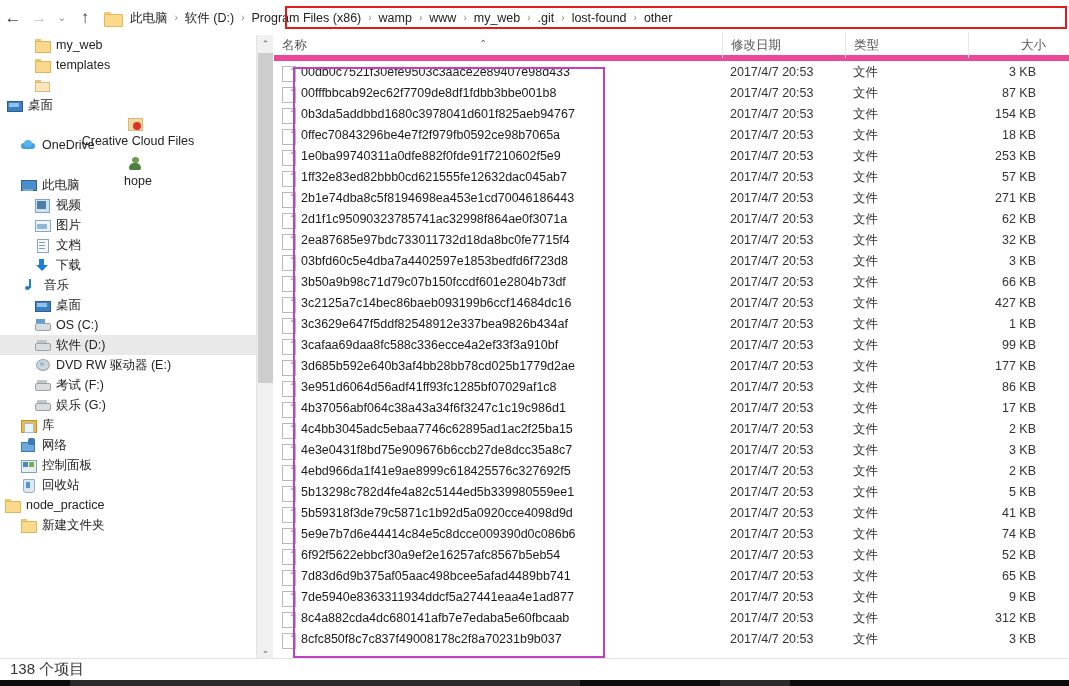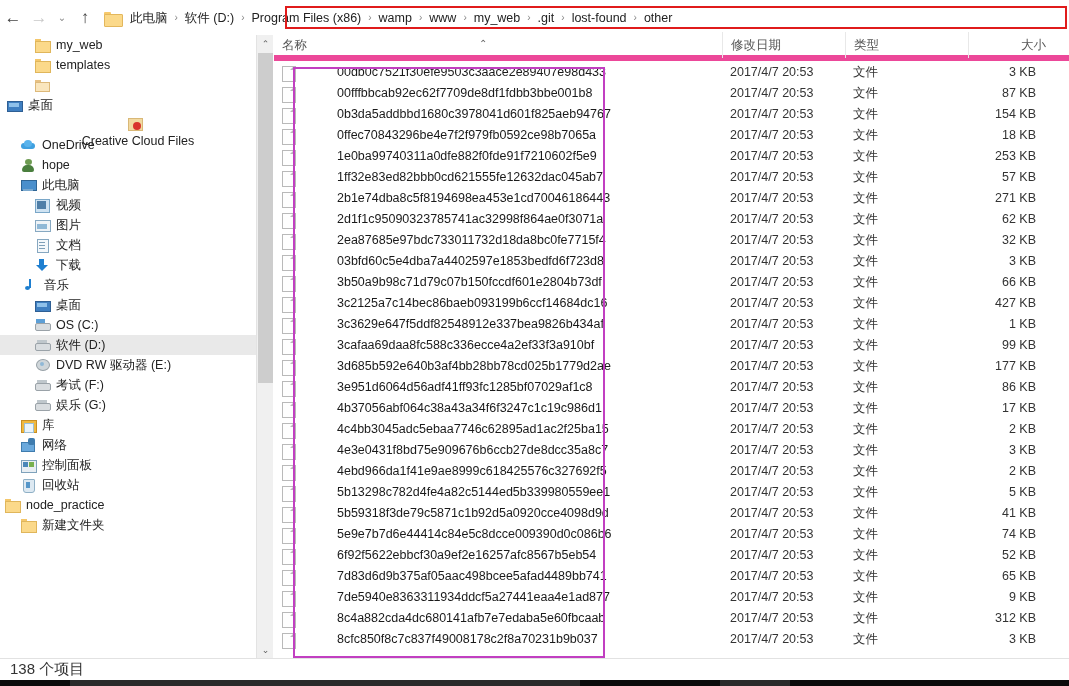--- a/index.html
+++ b/index.html
@@ -135,21 +135,21 @@
   .col.c-date { width: 123px; }
   .col.c-type { width: 123px; }
   .col.c-size { width: 78px; text-align: right; }
   .sort-mark {
     position: absolute; left: 205px; top: -1px; font-size: 10px; color: #666;
   }
 
   .rows { position: absolute; left: 0; top: 27px; width: 795px; }
   .row { display: flex; align-items: center; height: 21px; font-size: 12.5px; color: #1a1a1a; }
   .cell { height: 21px; line-height: 21px; white-space: nowrap; overflow: hidden; }
-  .cell.name { width: 448px; display: flex; align-items: center; padding-left: 8px; gap: 36px; }
+  .cell.name { width: 448px; display: flex; align-items: center; padding-left: 8px; }
   .cell.date { width: 123px; padding-left: 8px; color: #333; }
   .cell.type { width: 123px; padding-left: 8px; color: #333; }
   .cell.size { width: 78px; padding-right: 10px; text-align: right; color: #333; }
 
   .file-ico {
     width: 12px; height: 14px; flex: 0 0 12px; margin-right: 7px; position: relative;
   }
   .file-ico:before {
     content:""; position:absolute; left:0; top:0; width:12px; height:14px;
     background:#fefefe; border:1px solid #b9b9b9;
@@ -236,21 +236,21 @@
           <span class="nav-label">桌面</span>
         </div>
         <div class="nav-item" style="padding-left: 20px; flex-direction: column;">
           <span class="nav-ico ic-cc"></span>
           <span class="nav-label">Creative Cloud Files</span>
         </div>
         <div class="nav-item" style="padding-left: 20px;">
           <span class="nav-ico ic-cloud"></span>
           <span class="nav-label">OneDrive</span>
         </div>
-        <div class="nav-item" style="padding-left: 20px;">
+        <div class="nav-item" style="padding-left: 20px; flex-direction: column;">
           <span class="nav-ico ic-user"></span>
           <span class="nav-label">hope</span>
         </div>
         <div class="nav-item" style="padding-left: 20px;">
           <span class="nav-ico ic-pc"></span>
           <span class="nav-label">此电脑</span>
         </div>
         <div class="nav-item" style="padding-left: 34px;">
           <span class="nav-ico ic-video"></span>
           <span class="nav-label">视频</span>

